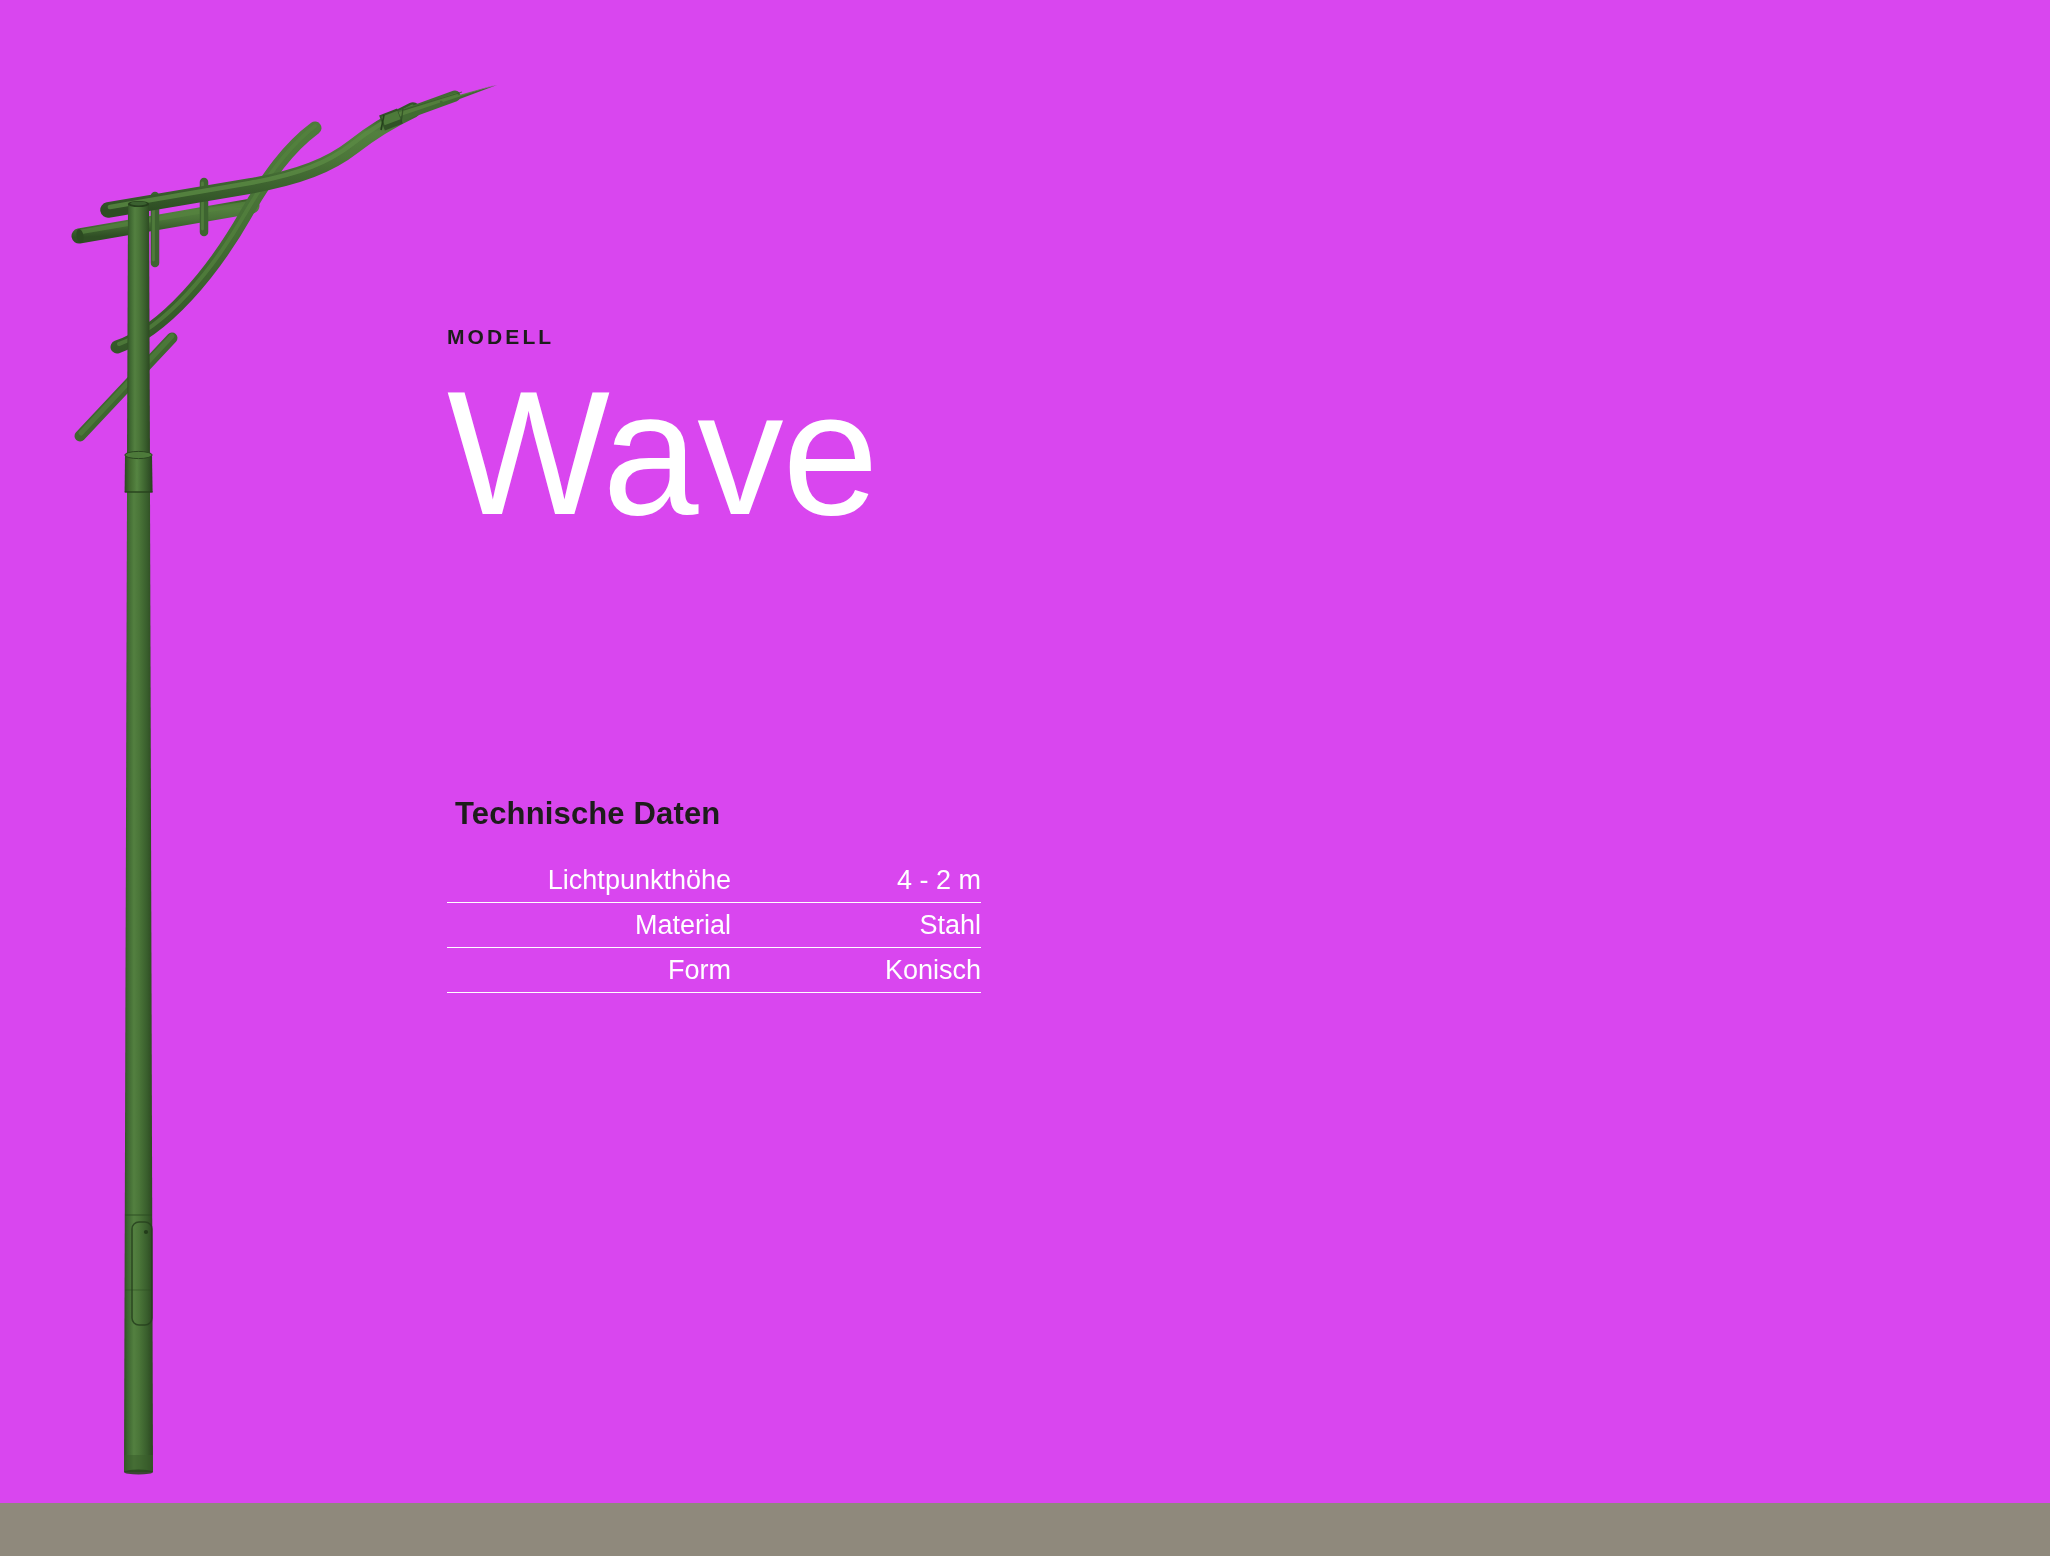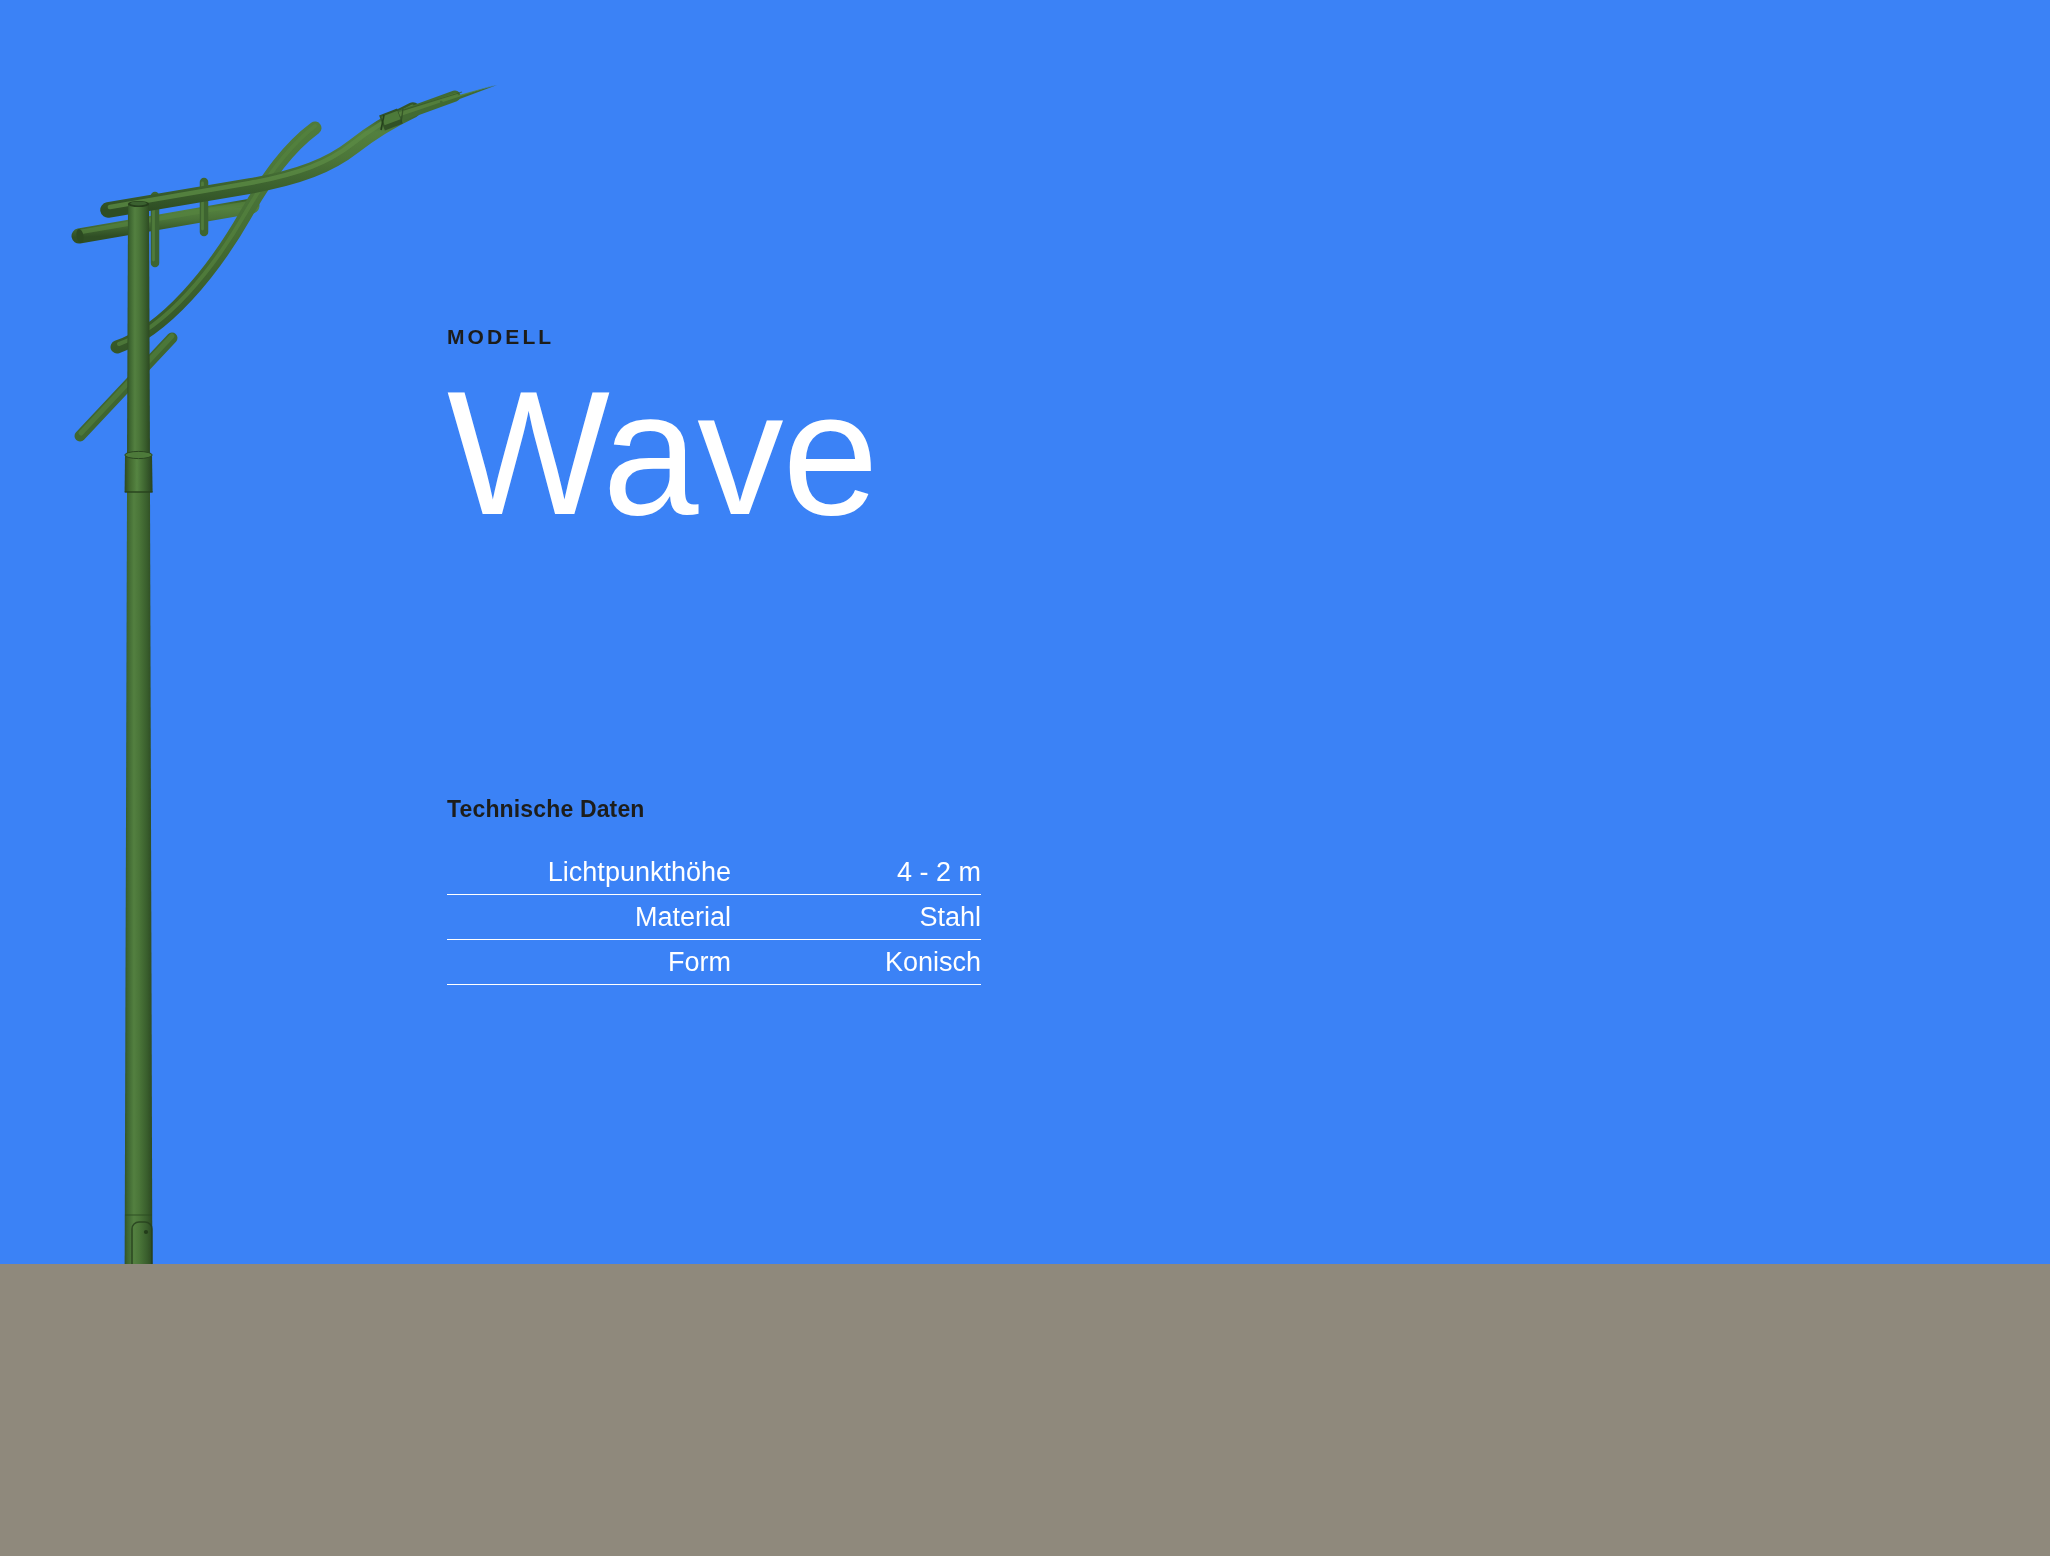--- a/index.html
+++ b/index.html
@@ -4,22 +4,22 @@
 <title>Modell Wave</title>
 <style>
   html, body {
     margin: 0;
     padding: 0;
     background: #8f897c;
   }
   #page {
     position: relative;
     width: 2050px;
-    height: 1264px;
-    background: #3b82f6;
+    height: 1503px;
+    background: #d946ef;
     overflow: hidden;
     font-family: "Liberation Sans", "DejaVu Sans", sans-serif;
     -webkit-font-smoothing: antialiased;
   }
 
   
   #illustration {
     position: absolute;
     left: 0;
     top: 0;
@@ -61,25 +61,25 @@
 
   
   #spec-section {
     position: absolute;
     left: 447px;
     top: 798px;
     width: 534px;
   }
 
   #spec-title {
-    font-size: 23px;
+    font-size: 31px;
     font-weight: 700;
     color: #1d1d1b;
     letter-spacing: 0.15px;
-    margin: 0 0 38px 0;
+    margin: 0 0 38px 8px;
     line-height: 1;
   }
 
   table#spec-table {
     width: 534px;
     border-collapse: collapse;
     table-layout: fixed;
   }
   table#spec-table td {
     color: #ffffff;

